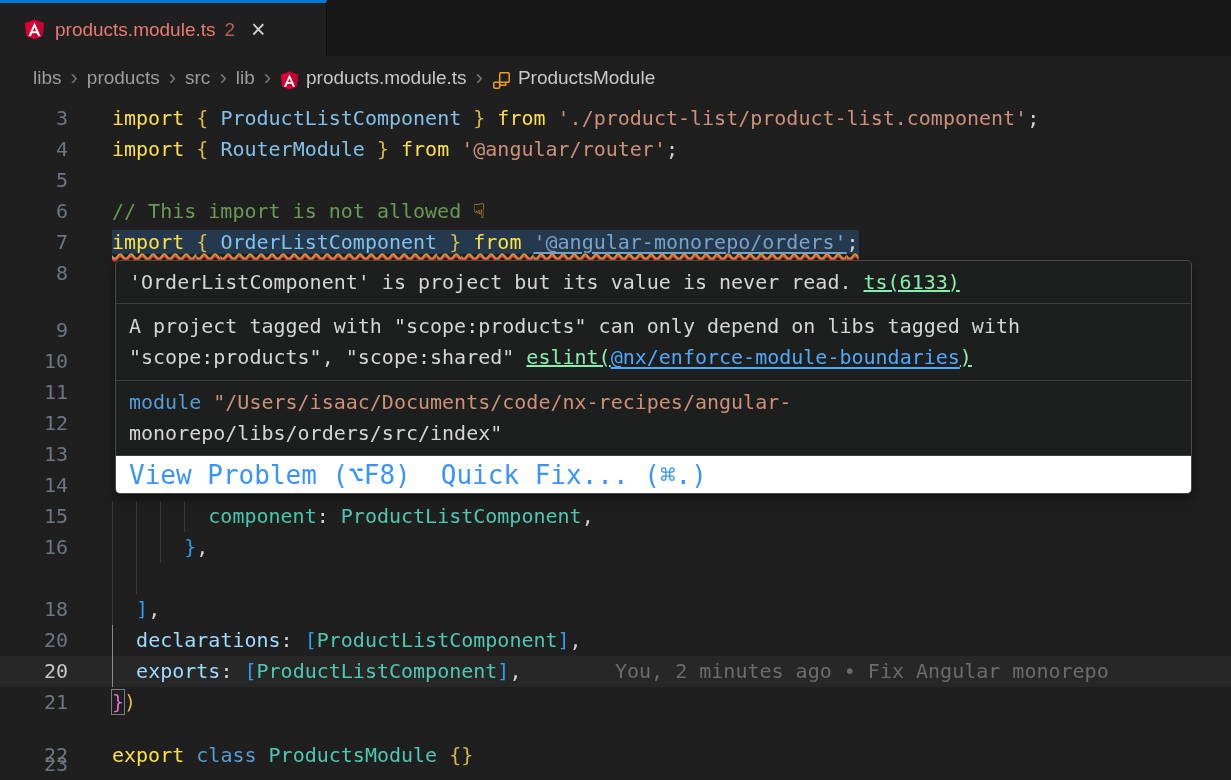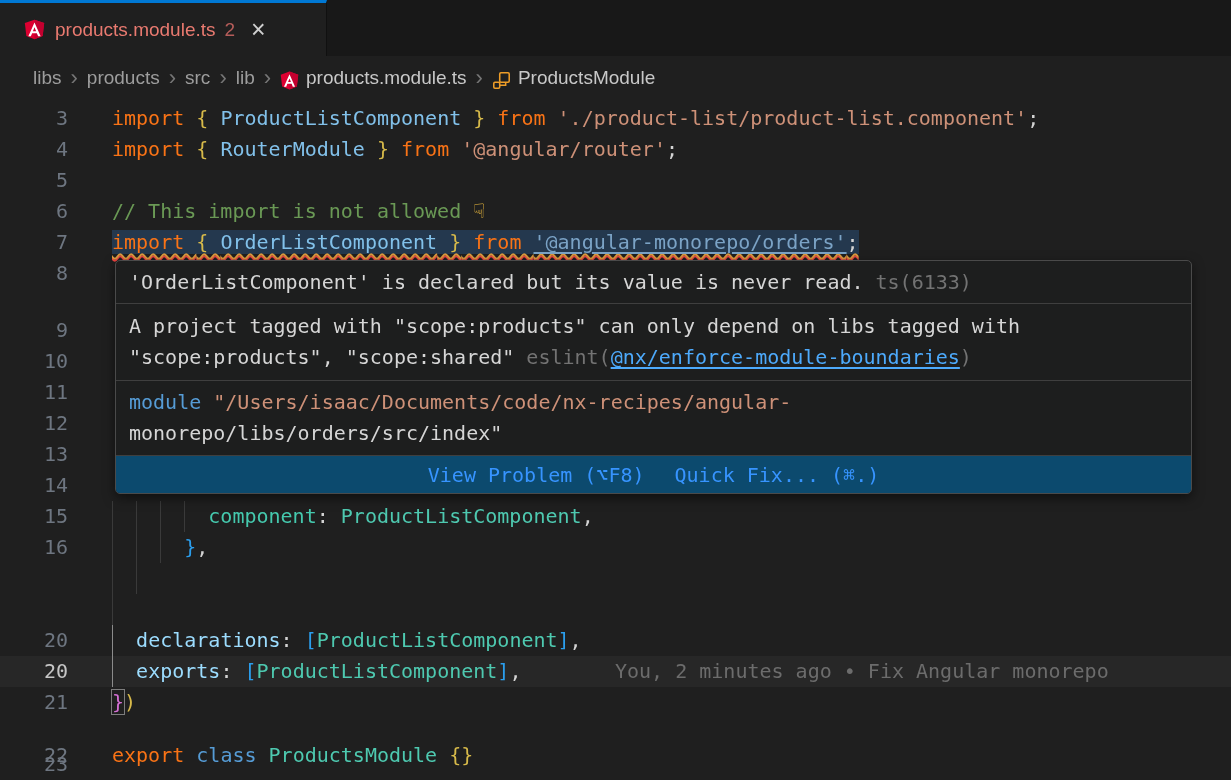--- a/index.html
+++ b/index.html
@@ -30,21 +30,21 @@
             font-family:"DejaVu Sans Mono","DejaVu Sans",monospace; font-size:20px; }
   .row { position:absolute; left:0; width:1231px; height:31px; }
   .row.current { background:#272727; }
   .lnum { position:absolute; left:0; top:0; width:68px; text-align:right;
           color:#6e7681; line-height:31px; font-size:20px; cursor:pointer; }
   .row.current .lnum { color:#c6c6c6; }
   .codeline { position:absolute; left:112px; top:0; line-height:31px; white-space:pre; color:#d4d4d4; }
   .blame { position:absolute; left:615px; top:0; line-height:31px; white-space:pre; color:#6c6c6c; }
 
   
-  .kw{color:#f97316}.kb{color:#569cd6}.cl{color:#4ec9b0}.vr{color:#82c1ea}
+  .kw{color:#fde047}.kb{color:#569cd6}.cl{color:#4ec9b0}.vr{color:#82c1ea}
   .st{color:#ce9178}.cm{color:#6a9955}.pn{color:#d4d4d4}.pr{color:#9cdcfe}
   .pt{color:#45c9ae}.b1{color:#d7ba4a}.b2{color:#d670d6}.b3{color:#2b9eed}
   .em{color:#eebc3f}
   .ls{color:#7ba3c6; text-decoration:underline; text-decoration-color:#7ba3c6;
       text-decoration-thickness:1.5px; text-underline-offset:3px; cursor:pointer;}
   .boxed{ outline:1px solid #7d7d7d; }
   .hl7{ background:#24384e; }
   .sq1{ text-decoration:underline wavy #ef4440; text-decoration-thickness:2px; text-underline-offset:6px; }
   .sq2{ text-decoration:underline wavy #dd9a3e; text-decoration-thickness:2px; text-underline-offset:4px; }
 
@@ -52,25 +52,25 @@
   .guide.active{ background:#8b8b8b; }
 
   
   .hover { position:absolute; left:115px; top:160px; width:1077px; z-index:10;
            background:#1d1e1e; border:1px solid #4a4a4a; border-radius:5px;
            box-shadow:0 4px 12px rgba(0,0,0,.5); overflow:hidden; }
   .sec { border-bottom:1px solid #3f3f3f; padding:0 13px; }
   .s1 { height:43px; display:flex; align-items:center; }
   .s2 { padding:7px 13px; }
   .s3 { padding:6px 13px; }
-  .s4 { height:37px; display:flex; align-items:center; background:#0c4a6e;
-        border-bottom:none; font-size:20px;justify-content:center; }
+  .s4 { height:37px; display:flex; align-items:center; background:#ffffff;
+        border-bottom:none; font-size:26px; }
   .hmsg { font-family:"DejaVu Sans Mono","DejaVu Sans",monospace; font-size:20px;
           color:#d6d6d6; white-space:pre; line-height:31px; }
-  .src { color:#737373; }
+  .src { color:#86efac;text-decoration:underline; }
   .src-gap { margin-left:12px; }
   .lnk-blue { color:#4daafc; text-decoration:underline; text-underline-offset:3px; cursor:pointer; }
   .action { color:#3794ff; cursor:pointer; white-space:pre; }
   .action + .action { margin-left:30px; }
 </style>
 </head>
 <body>
 
 <div class="tabbar">
   <div class="tab">
@@ -110,21 +110,21 @@
       <path d="M6.5 12 h5 v-2.5"></path>
     </svg>
   </span>
   <span class="crumb bright">ProductsModule</span>
 </div>
 
 <div class="editor">
 
   <div class="hover">
     <div class="sec s1">
-      <span class="hmsg">'OrderListComponent' is declared but its value is never read.</span>
+      <span class="hmsg">'OrderListComponent' is project but its value is never read.</span>
       <span class="hmsg src src-gap">ts(6133)</span>
     </div>
     <div class="sec s2">
       <div class="hmsg">A project tagged with "scope:products" can only depend on libs tagged with</div>
       <div class="hmsg"><span>"scope:products", "scope:shared" </span><span class="src">eslint(</span><span class="lnk-blue">@nx/enforce-module-boundaries</span><span class="src">)</span></div>
     </div>
     <div class="sec s3">
       <div class="hmsg"><span class="kb">module</span><span class="st"> "/Users/isaac/Documents/code/nx-recipes/angular-</span></div>
       <div class="hmsg st">monorepo/libs/orders/src/index"</div>
     </div>
@@ -182,20 +182,24 @@
       <div class="lnum">14</div>
       <span class="codeline"></span>
     </div>
     <div class="row" style="top: 401px;">
       <div class="lnum">15</div>
       <span class="codeline"><span class="pn">        </span><span class="pt">component</span><span class="pn">: </span><span class="cl">ProductListComponent</span><span class="pn">,</span></span>
     </div>
     <div class="row" style="top: 432px;">
       <div class="lnum">16</div>
       <span class="codeline"><span class="pn">      </span><span class="b3">}</span><span class="pn">,</span></span>
+    </div>
+    <div class="row" style="top: 494px;">
+      <div class="lnum">18</div>
+      <span class="codeline"><span class="pn">  </span><span class="b3">]</span><span class="pn">,</span></span>
     </div>
     <div class="row" style="top: 525px;">
       <div class="lnum">20</div>
       <span class="codeline"><span class="pn">  </span><span class="pr">declarations</span><span class="pn">: </span><span class="b3">[</span><span class="cl">ProductListComponent</span><span class="b3">]</span><span class="pn">,</span></span>
     </div>
     <div class="row current" style="top: 556px;">
       <div class="lnum">20</div>
       <span class="blame">You, 2 minutes ago • Fix Angular monorepo</span>
       <span class="codeline"><span class="pn">  </span><span class="pr">exports</span><span class="pn">: </span><span class="b3">[</span><span class="cl">ProductListComponent</span><span class="b3">]</span><span class="pn">,</span></span>
     </div>

